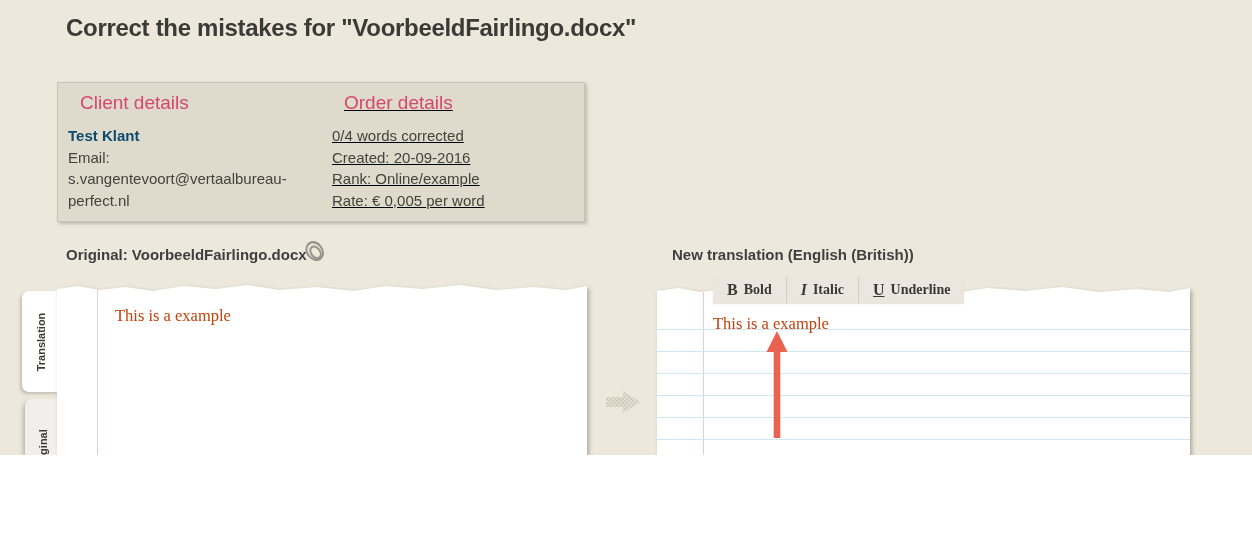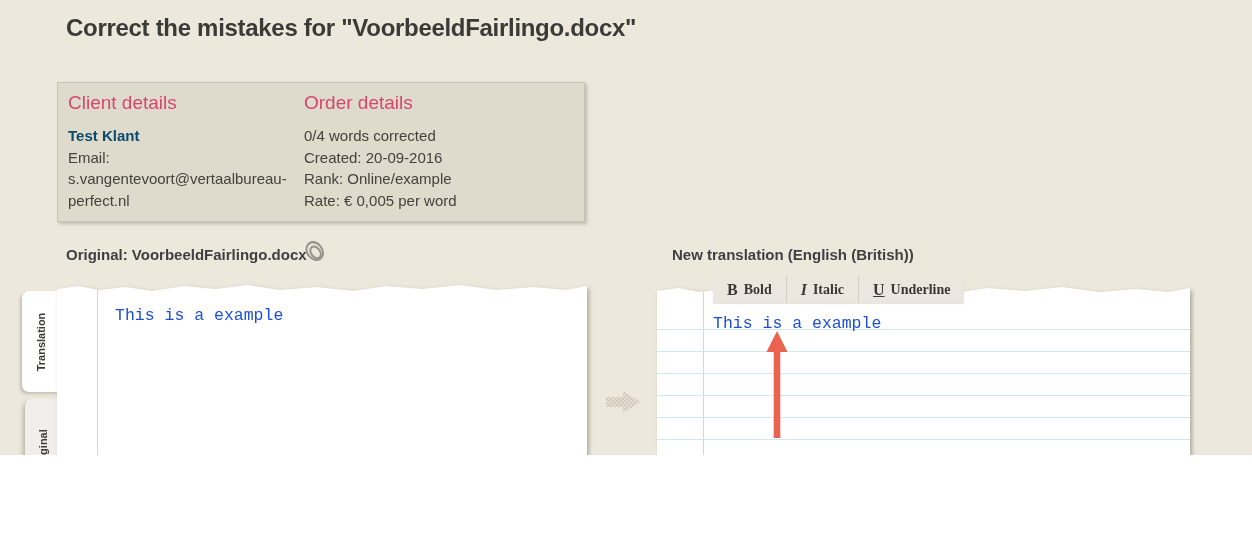--- a/index.html
+++ b/index.html
@@ -8,22 +8,22 @@
 
   
   .page-title{position:absolute;left:66px;top:12px;margin:0;font-size:24px;line-height:32px;
     font-weight:700;letter-spacing:-0.3px;color:#3b3a36;}
 
   
   .details-box{position:absolute;left:57px;top:82px;width:528px;height:140px;box-sizing:border-box;
     background:#dedacc;border:1px solid #c7c3b5;box-shadow:2px 2px 3px rgba(110,104,88,.35);}
   .details-col{position:absolute;top:8px;}
   .details-col.client{left:10px;width:250px;}
-  .details-col.order{left:246px;width:250px;}
-  .details-heading{margin:0 0 10px 0;font-size:19px;line-height:24px;font-weight:400;color:#d64869;}
+  .details-col.order{left:274px;width:250px;text-decoration:underline;}
+  .details-heading{margin:0 0 10px 12px;font-size:19px;line-height:24px;font-weight:400;color:#d64869;}
   .details-line{font-size:15px;line-height:21.5px;color:#45423c;}
   .details-line.bold{font-weight:700;color:#0c4a6e;}
 
   
   .panel-label{position:absolute;top:246px;font-size:15px;font-weight:700;color:#404040;line-height:18px;}
   .panel-label.left{left:66px;}
   .panel-label.right{left:672px;}
   .clip-icon{position:absolute;left:236px;top:-8px;}
 
   
@@ -44,21 +44,21 @@
       69% 4px,76% 0,83% 5px,90% 2px,96% 5px,100% 1px,
       100% calc(100% - 5px),95% calc(100% - 1px),89% calc(100% - 6px),82% calc(100% - 2px),75% calc(100% - 7px),
       68% calc(100% - 2px),61% calc(100% - 6px),54% calc(100% - 1px),47% calc(100% - 5px),40% calc(100% - 2px),
       33% calc(100% - 7px),26% calc(100% - 2px),19% calc(100% - 6px),12% calc(100% - 1px),6% calc(100% - 5px),
       0 calc(100% - 2px));}
   .margin-line{position:absolute;top:0;bottom:0;width:1px;background:#eec9d2;}
   .paper-wrap.left .margin-line{left:40px;}
   .paper-wrap.right .margin-line{left:46px;}
   .rules{position:absolute;left:0;right:0;top:21px;height:202px;
     background:repeating-linear-gradient(180deg,transparent 0,transparent 21px,#cfe9f4 21px,#cfe9f4 22px);}
-  .paper-text{position:absolute;font-family:Liberation Mono, monospace;font-size:16.5px;line-height:20px;color:#1d4ed8;}
+  .paper-text{position:absolute;font-family:Liberation Serif, serif;font-size:16.5px;line-height:20px;color:#c2410c;}
   .paper-wrap.left .paper-text{left:58px;top:21px;}
   .paper-wrap.right .paper-text{left:56px;top:27px;}
 
   
   .toolbar{position:absolute;left:713px;top:276px;height:27px;display:flex;z-index:3;
     background:#ebe7de;box-shadow:0 1px 1px rgba(0,0,0,.10);}
   .tb-btn{display:flex;align-items:center;gap:6px;padding:0 14px;cursor:pointer;
     font-family:"Liberation Serif",serif;color:#3a3934;}
   .tb-btn + .tb-btn{border-left:1px solid #d5d0c3;}
   .tb-glyph{font-size:16px;}

